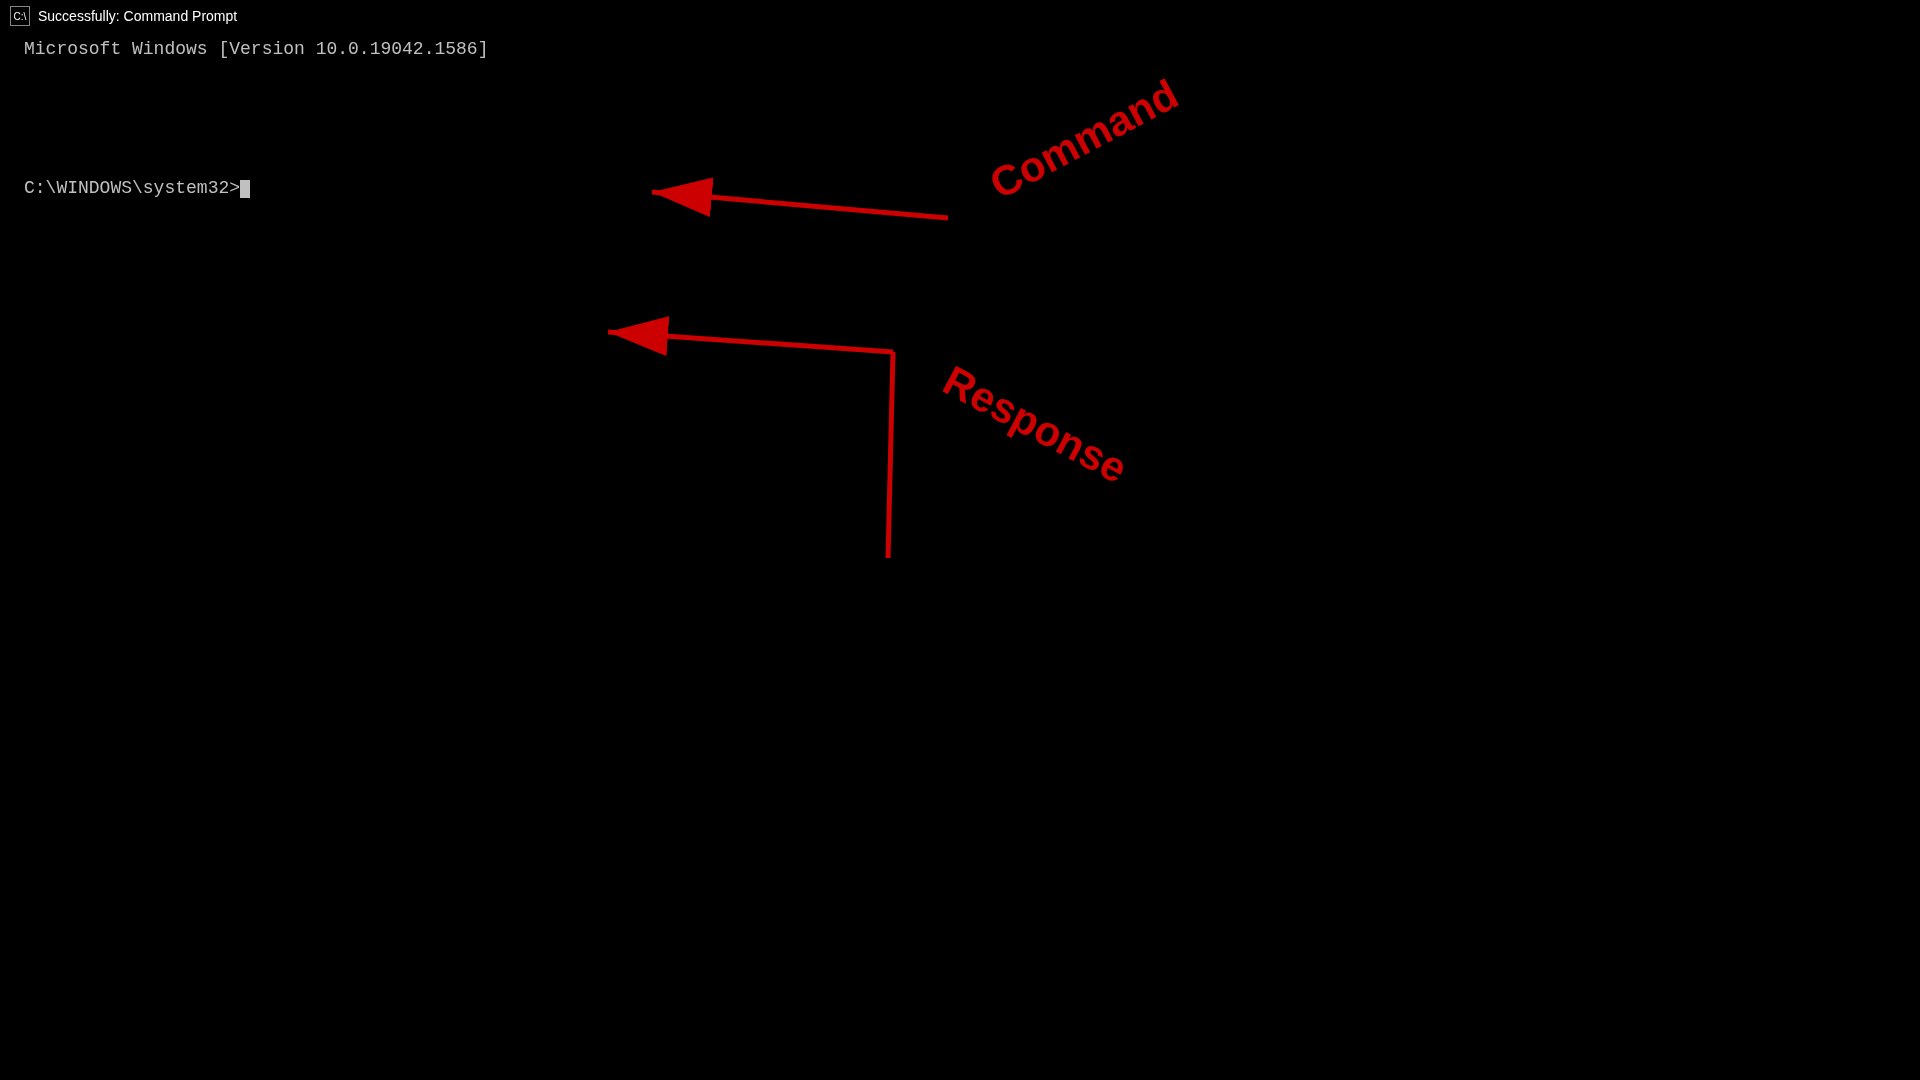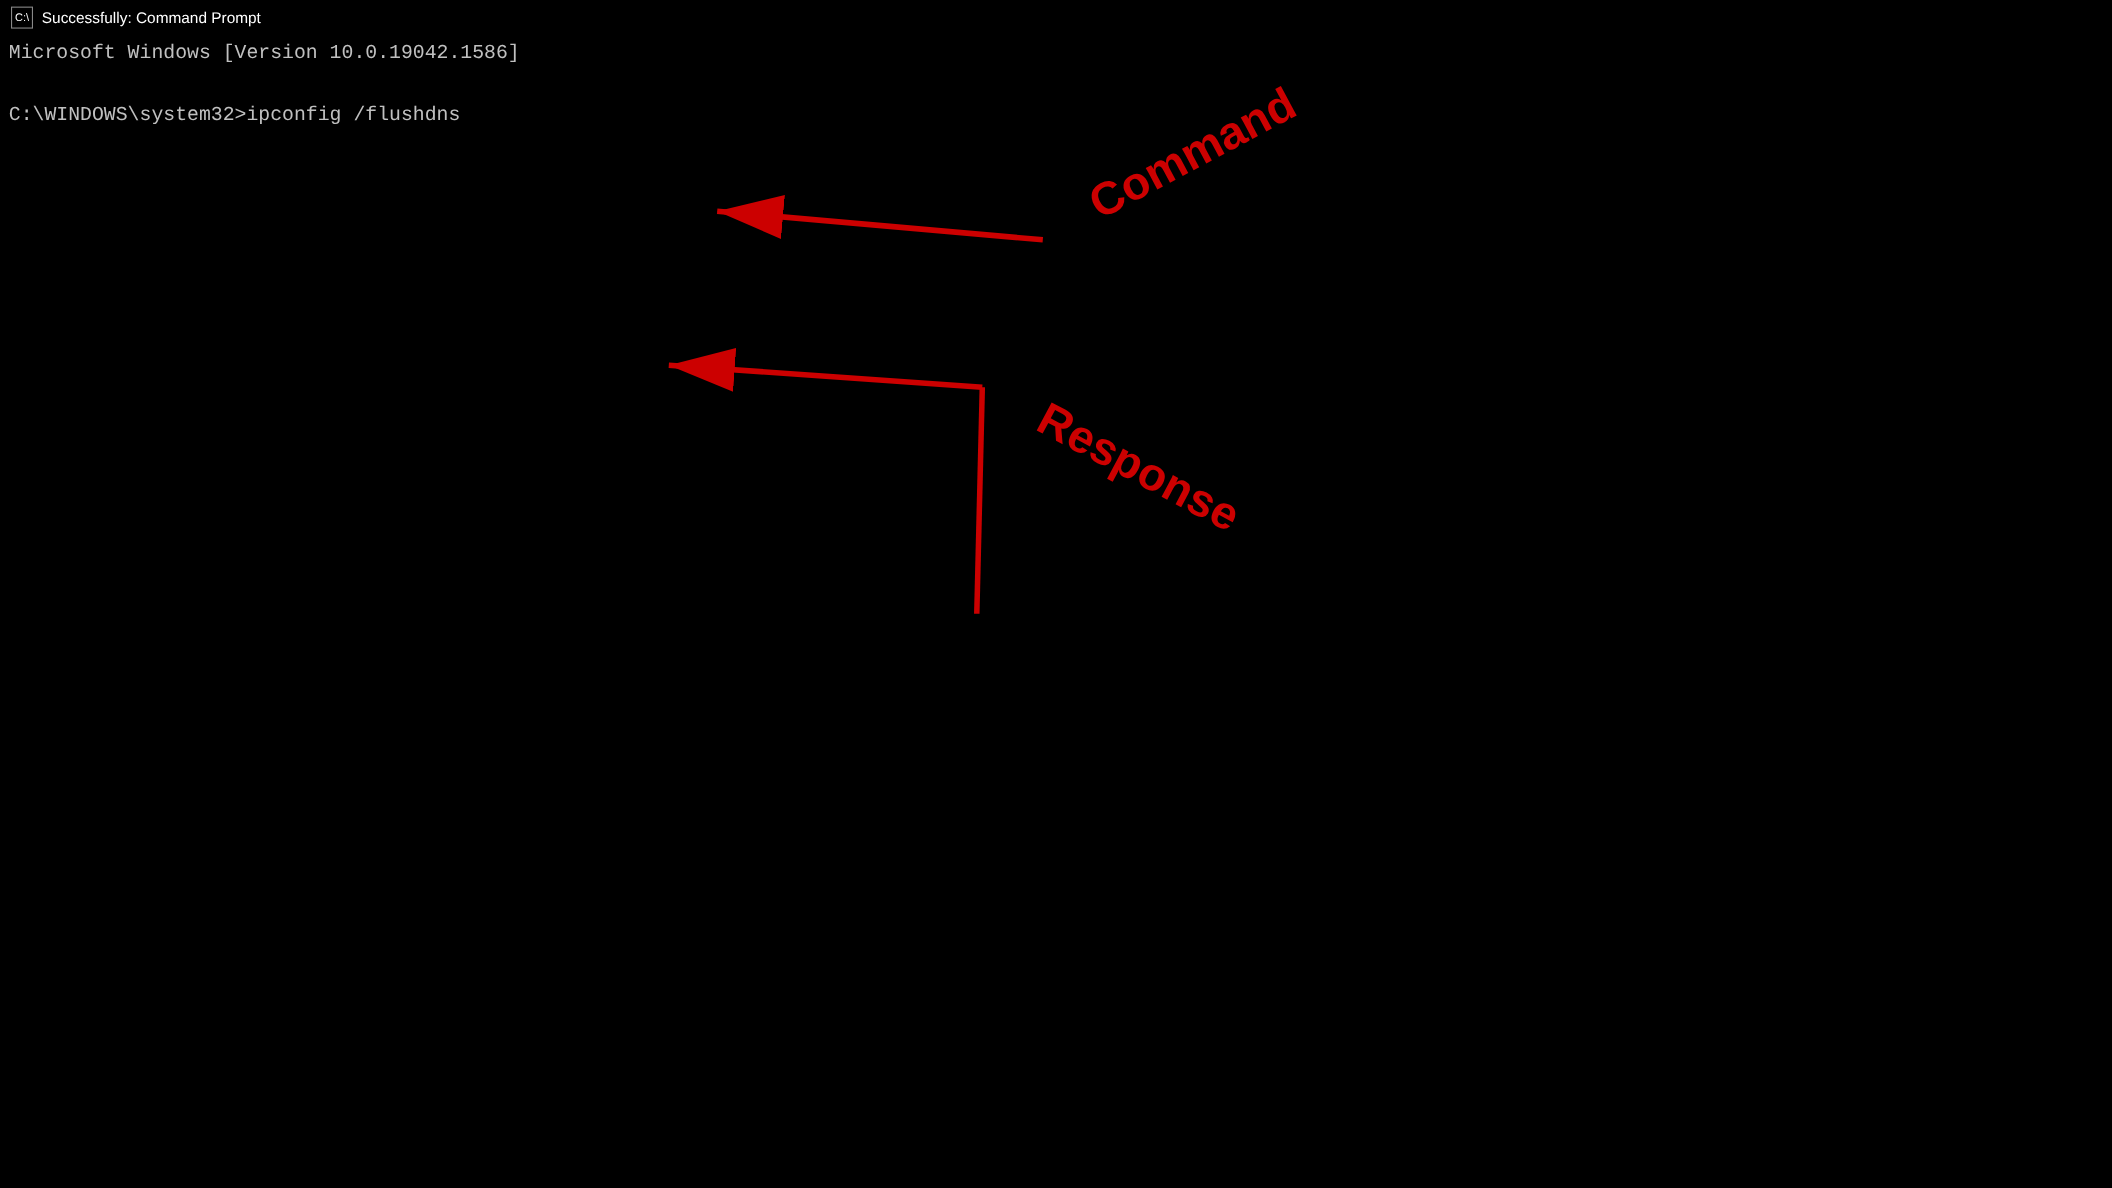--- a/index.html
+++ b/index.html
@@ -35,21 +35,21 @@
       border: 1px solid #888;
       display: inline-flex;
       align-items: center;
       justify-content: center;
       font-size: 10px;
       color: #fff;
       flex-shrink: 0;
     }
 
     #terminal-body {
-      padding: 4px 8px;
+      padding: 4px 24px;
       color: #c0c0c0;
       font-size: 18px;
       line-height: 1.55;
       position: relative;
     }
 
     .line {
       display: block;
       white-space: pre;
     }
@@ -76,24 +76,24 @@
 <body>
 
 <div id="title-bar">
   <span id="cmd-icon">C:\</span>
   <span>Successfully: Command Prompt</span>
 </div>
 
 <div id="terminal-body">
   <span class="line">Microsoft Windows [Version 10.0.19042.1586]</span>
   <span class="blank"></span>
-  <span class="line">C:\WINDOWS\system32&gt;ipconfig /flushdns</span>
   <span class="blank"></span>
   <span class="blank"></span>
   <span class="blank"></span>
+  <span class="line"><span>C:\WINDOWS\system32&gt;</span><span class="cursor"></span></span>
 </div>
 
 <svg style="position:absolute;top:0;left:0;width:1920px;height:1080px;pointer-events:none;" xmlns="http://www.w3.org/2000/svg">
   <defs>
     <marker id="ah" markerWidth="12" markerHeight="8" refX="12" refY="4" orient="auto">
       <polygon points="0 0, 12 4, 0 8" fill="#cc0000"></polygon>
     </marker>
   </defs>
 
   <line x1="948" y1="218" x2="652" y2="192" stroke="#cc0000" stroke-width="5" marker-end="url(#ah)"></line>

